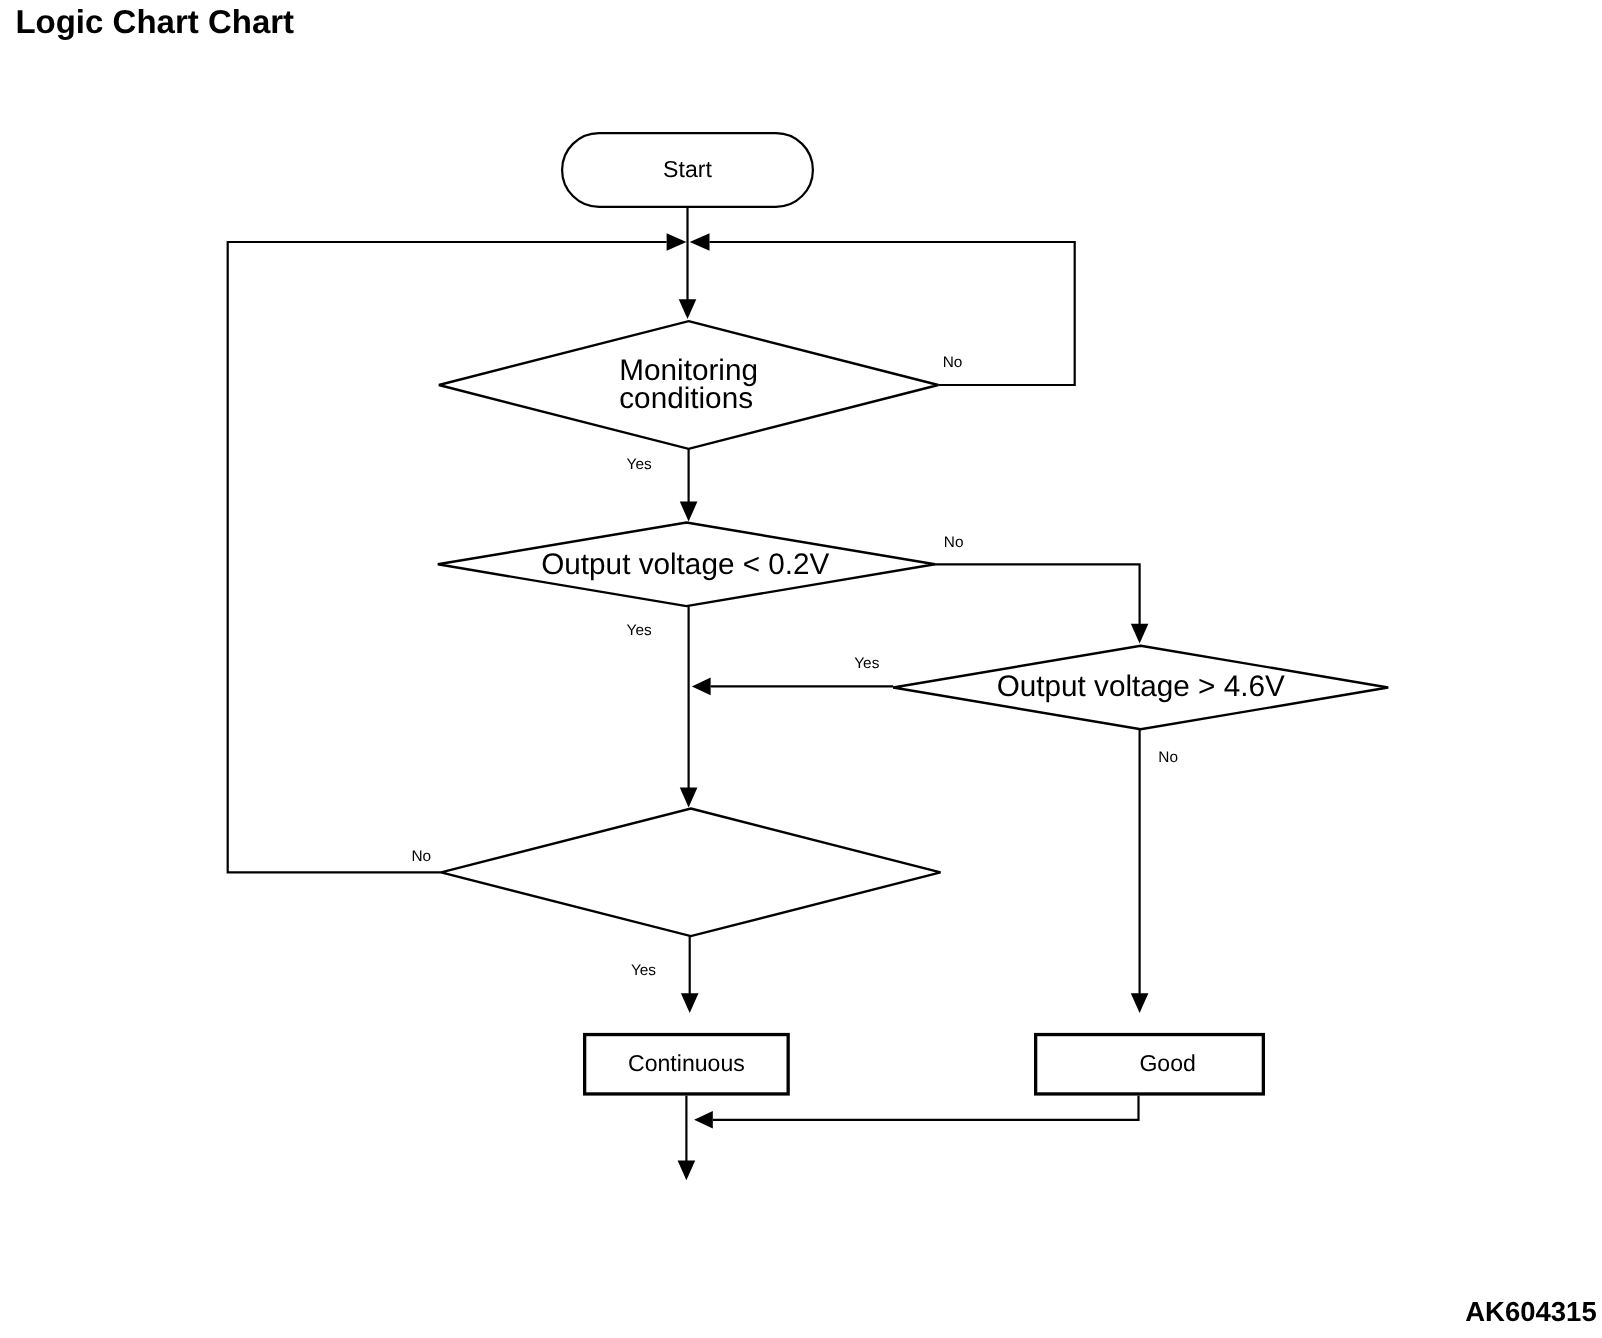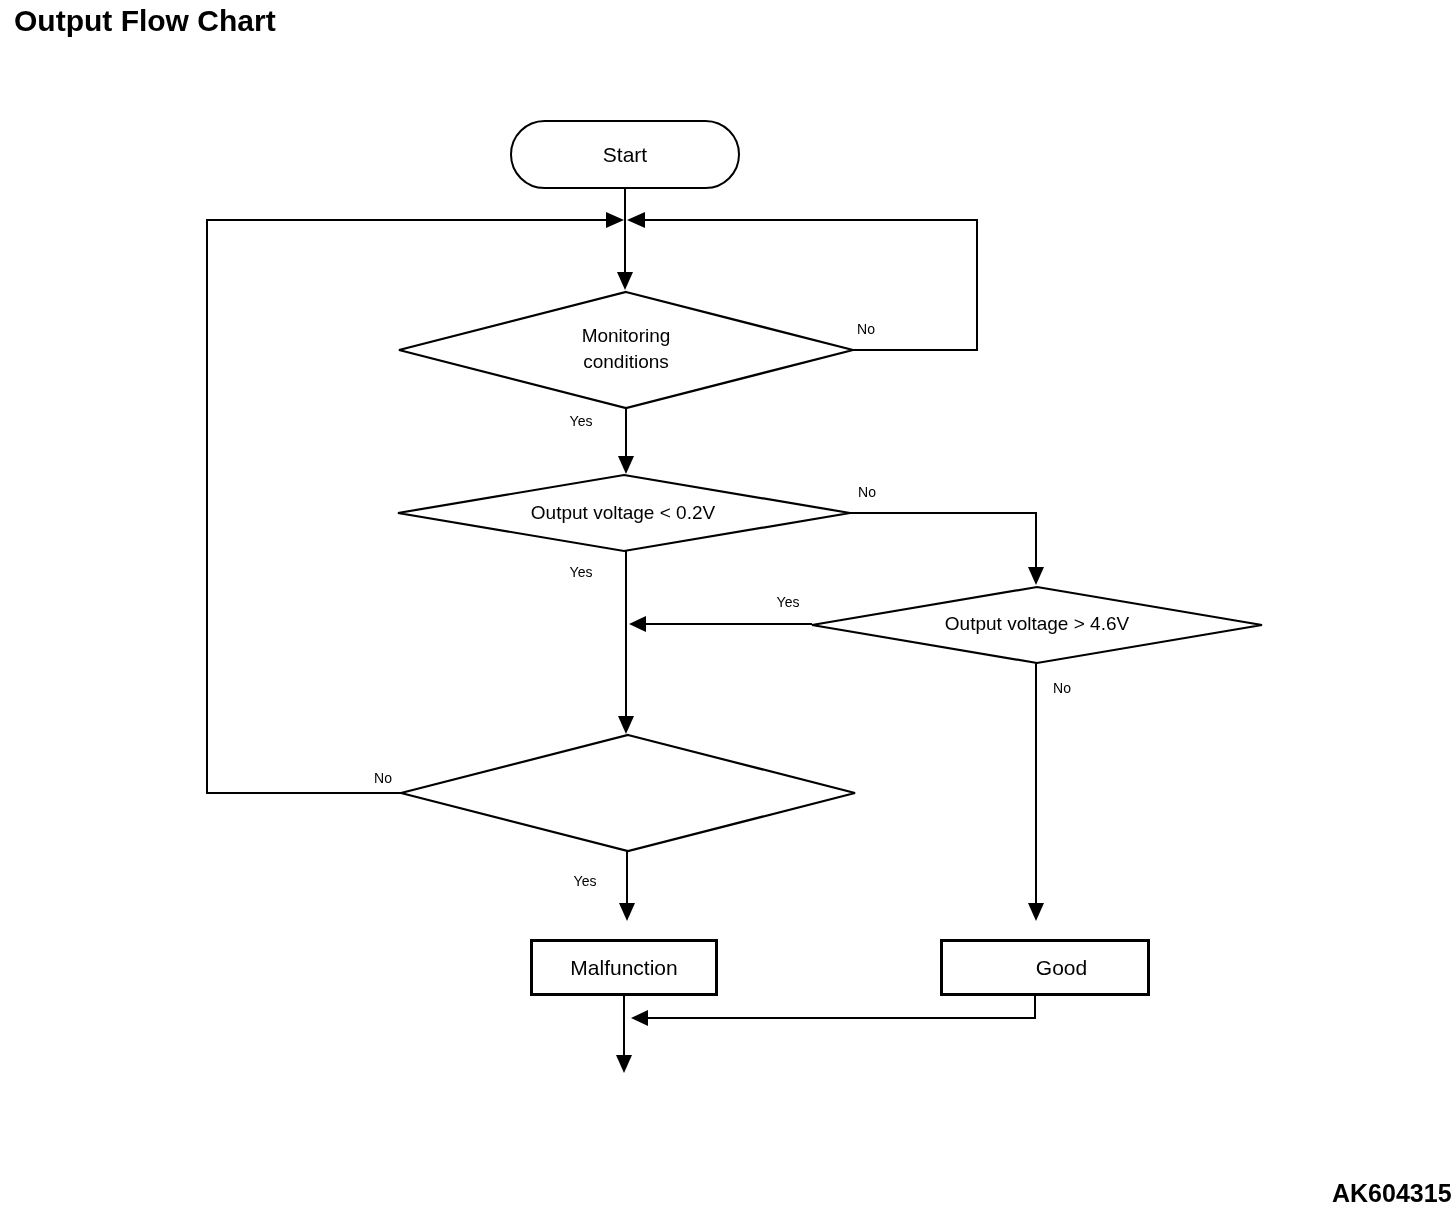--- a/index.html
+++ b/index.html
@@ -13,38 +13,38 @@
   }
   .flow-svg{position:absolute;left:0;top:0;}
   .node{
     position:absolute;display:flex;align-items:center;justify-content:center;
     background:#fff;border:2.5px solid #000;box-sizing:border-box;
     font-size:21px;text-align:center;margin-top:16px;
   }
   .terminator{border-radius:36px;}
   .process{border-width:3px;}
   .dlabel{
-    position:absolute;transform:translate(-50%,-50%);text-align:center;
-    font-size:19px;line-height:26px;white-space:pre-line;pointer-events:none;
+    position:absolute;transform:translate(-50%,-50%);
+    font-size:27px;line-height:26px;white-space:pre-line;pointer-events:none;
   }
   .elabel{
     position:absolute;transform:translate(-50%,-50%);font-size:14px;
     white-space:nowrap;pointer-events:none;
   }
   .figcode{
     position:absolute;left:1332px;top:1179px;width:96px;text-align:right;
     font-size:25px;font-weight:bold;
   }
 </style>
 </head>
 <body>
 
 <div class="canvas">
 
-  <div class="page-title">Output Flow Chart</div>
+  <div class="page-title">Logic Chart Chart</div>
 
   <svg class="flow-svg" width="1456" height="1216" viewBox="0 0 1456 1216">
     <g stroke="#000" stroke-width="2" fill="none">
 
       <g>
         <polyline points="401,793 207,793 207,220 606,220"></polyline>
         <polygon points="606,212 606,228 624,220" fill="#000" stroke="none"></polygon>
       </g>
 
       <g>
@@ -104,21 +104,21 @@
       <polygon points="1037,587 1262,625 1037,663 812,625"></polygon>
       <polygon points="628,735 855,793 628,851 401,793"></polygon>
     </g>
   </svg>
 
   <div class="node terminator" style="left:510px;top:104px;width:230px;height:69px;">
     <span>Start</span>
   </div>
 
   <div class="node process" style="left:530px;top:923px;width:188px;height:57px;">
-    <span>Malfunction</span>
+    <span>Continuous</span>
   </div>
 
   <div class="node process" style="left:940px;top:923px;width:210px;height:57px;padding-left:33px;">
     <span>Good</span>
   </div>
 
 
   <div class="dlabel" style="left:626px;top:349px;">Monitoring
 conditions</div>
   <div class="dlabel" style="left:623px;top:513px;">Output voltage &lt; 0.2V</div>

